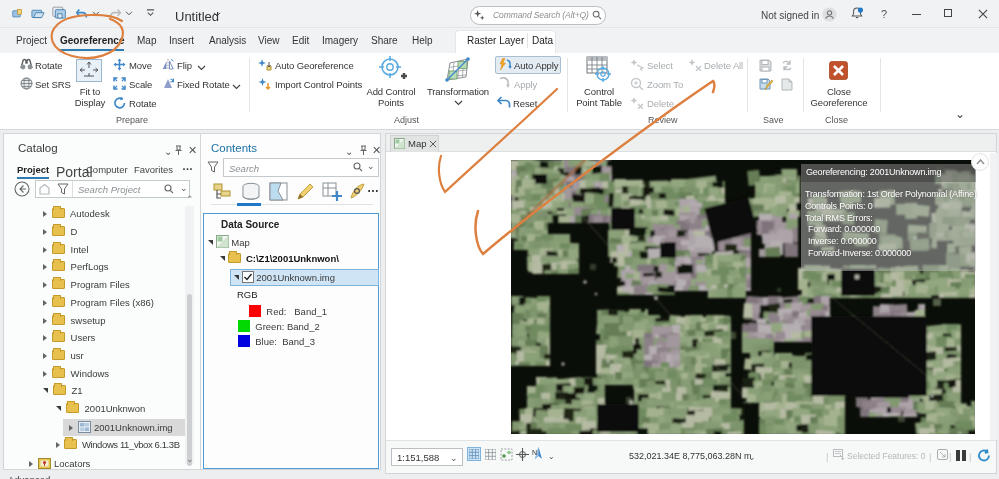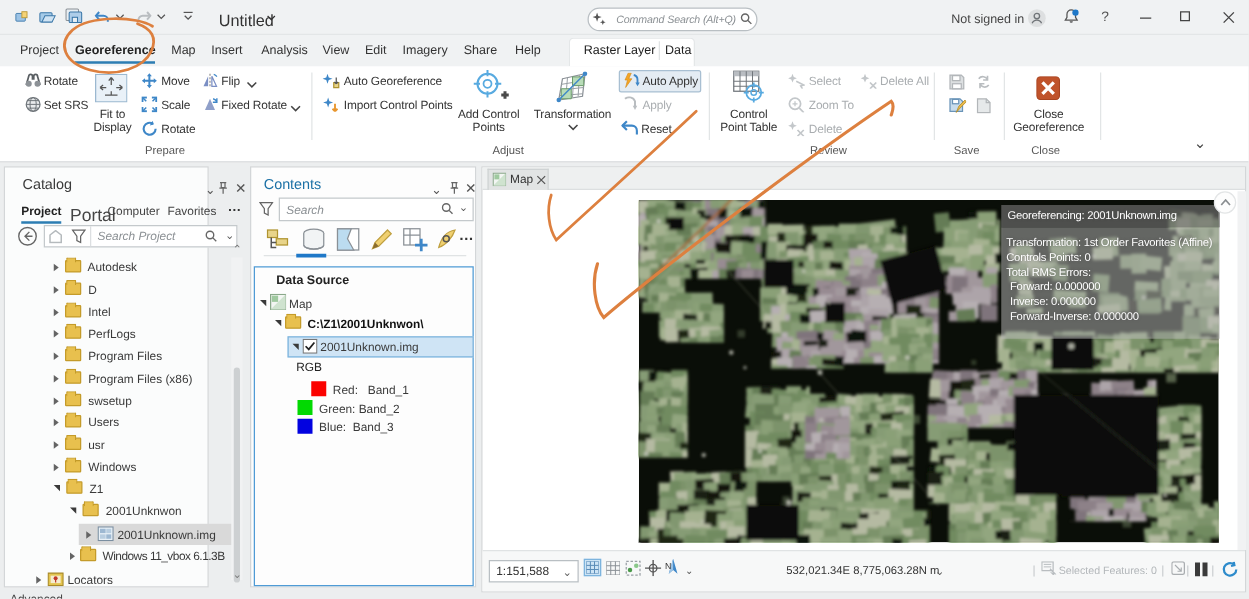--- a/index.html
+++ b/index.html
@@ -18,21 +18,21 @@
 #tab-geo { font-weight:bold; color:#222; border-bottom:2px solid #2d7db3; padding-bottom:3px; }
 #ctxtabs { position:absolute; left:455px; top:2px; width:101px; height:23px; background:#fff; border-radius:4px 4px 0 0; border:1px solid #e4e7e8; border-bottom:none; }
 
 #ribbon { position:absolute; left:0; top:53px; width:999px; height:77px; background:#fff; border-bottom:1px solid #d5d8da; }
 .grp-sep { position:absolute; top:5px; width:1px; height:54px; background:#e2e5e6; }
 .grp-label { position:absolute; top:62px; font-size:9px; color:#555; }
 .rb-item { position:absolute; font-size:9.5px; letter-spacing:-0.1px; color:#333; white-space:nowrap; }
 .rb-item.gray { color:#a9adb0; }
 .bigbtn { position:absolute; text-align:center; font-size:9.5px; letter-spacing:-0.1px; color:#333; }
 
-#catalog { position:absolute; left:3px; top:133px; width:164px; height:337px; background:#fbfcfc; border:1px solid #d3d6d8; }
+#catalog { position:absolute; left:3px; top:133px; width:198px; height:337px; background:#fbfcfc; border:1px solid #d3d6d8; }
 #contents { position:absolute; left:200px; top:133px; width:181px; height:337px; background:#fdfdfd; border:1px solid #d3d6d8; }
 #mappanel { position:absolute; left:385px; top:133px; width:612px; height:341px; background:#fff; border:1px solid #d3d6d8; }
 .ptitle { font-size:11.5px; }
 .treerow { position:absolute; font-size:9.5px; color:#3a3a3a; white-space:nowrap; }
 .arrow-c { display:inline-block; width:0; height:0; border-left:4px solid #646464; border-top:3px solid transparent; border-bottom:3px solid transparent; }
 .arrow-o { display:inline-block; width:0; height:0; border-left:5px solid transparent; border-top:5px solid #3a3a3a; margin-bottom:1px; }
 .folder { display:inline-block; width:13px; height:10px; background:#e8c04e; border:1px solid #c49b2a; border-radius:1px; position:relative; vertical-align:-1px; }
 .folder:before { content:""; position:absolute; left:0; top:-3px; width:6px; height:3px; background:#e8c04e; border:1px solid #c49b2a; border-bottom:none; border-radius:1px 1px 0 0; }
 
 #mapstatus { position:absolute; left:0; bottom:0; width:610px; height:33px; background:#f7f8f8; border-top:1px solid #e0e3e4; font-size:11px; color:#444; }
@@ -2576,21 +2576,21 @@
 <path d="M70,55 L240,245" stroke="#d8dbcc" stroke-width="0.7" fill="none" stroke-opacity="0.4"></path>
 <path d="M290,112 L455,248" stroke="#d8dbcc" stroke-width="0.7" fill="none" stroke-opacity="0.3"></path>
 </g>
 <rect width="464" height="274" fill="#0a0e08" fill-opacity="0.10"></rect>
 </svg></div>
 
     <div class="abs" style="left:415px;top:30px;width:175px;height:107px;">
       <div class="abs" style="left:0;top:0;width:175px;height:18px;background:rgba(110,110,110,0.68);"></div>
       <div class="abs" style="left:0;top:18px;width:175px;height:89px;background:rgba(185,185,185,0.52);"></div>
       <div class="ol-text" style="left:5px;top:3px;">Georeferencing: 2001Unknown.img</div>
-      <div class="ol-text" style="left:4px;top:25px;">Transformation: 1st Order Favorites (Affine)</div>
+      <div class="ol-text" style="left:4px;top:25px;">Transformation: 1st Order Polynomial (Affine)</div>
       <div class="ol-text" style="left:4px;top:37px;">Controls Points: 0</div>
       <div class="ol-text" style="left:4px;top:49px;">Total RMS Errors:</div>
       <div class="ol-text" style="left:7px;top:60px;">Forward: 0.000000</div>
       <div class="ol-text" style="left:7px;top:72px;">Inverse: 0.000000</div>
       <div class="ol-text" style="left:7px;top:84px;">Forward-Inverse: 0.000000</div>
     </div>
     <div class="abs" style="left:585px;top:19px;width:18px;height:18px;border-radius:50%;background:#fdfdfd;border:1px solid #e3e5e6;"></div>
     <svg class="abs" style="left:590px;top:25px" width="9" height="6" viewBox="0 0 9 6">
         <path d="M1 5 L4.5 1 L8 5" fill="none" stroke="#8a8e91" stroke-width="1.4"></path>
       </svg>

